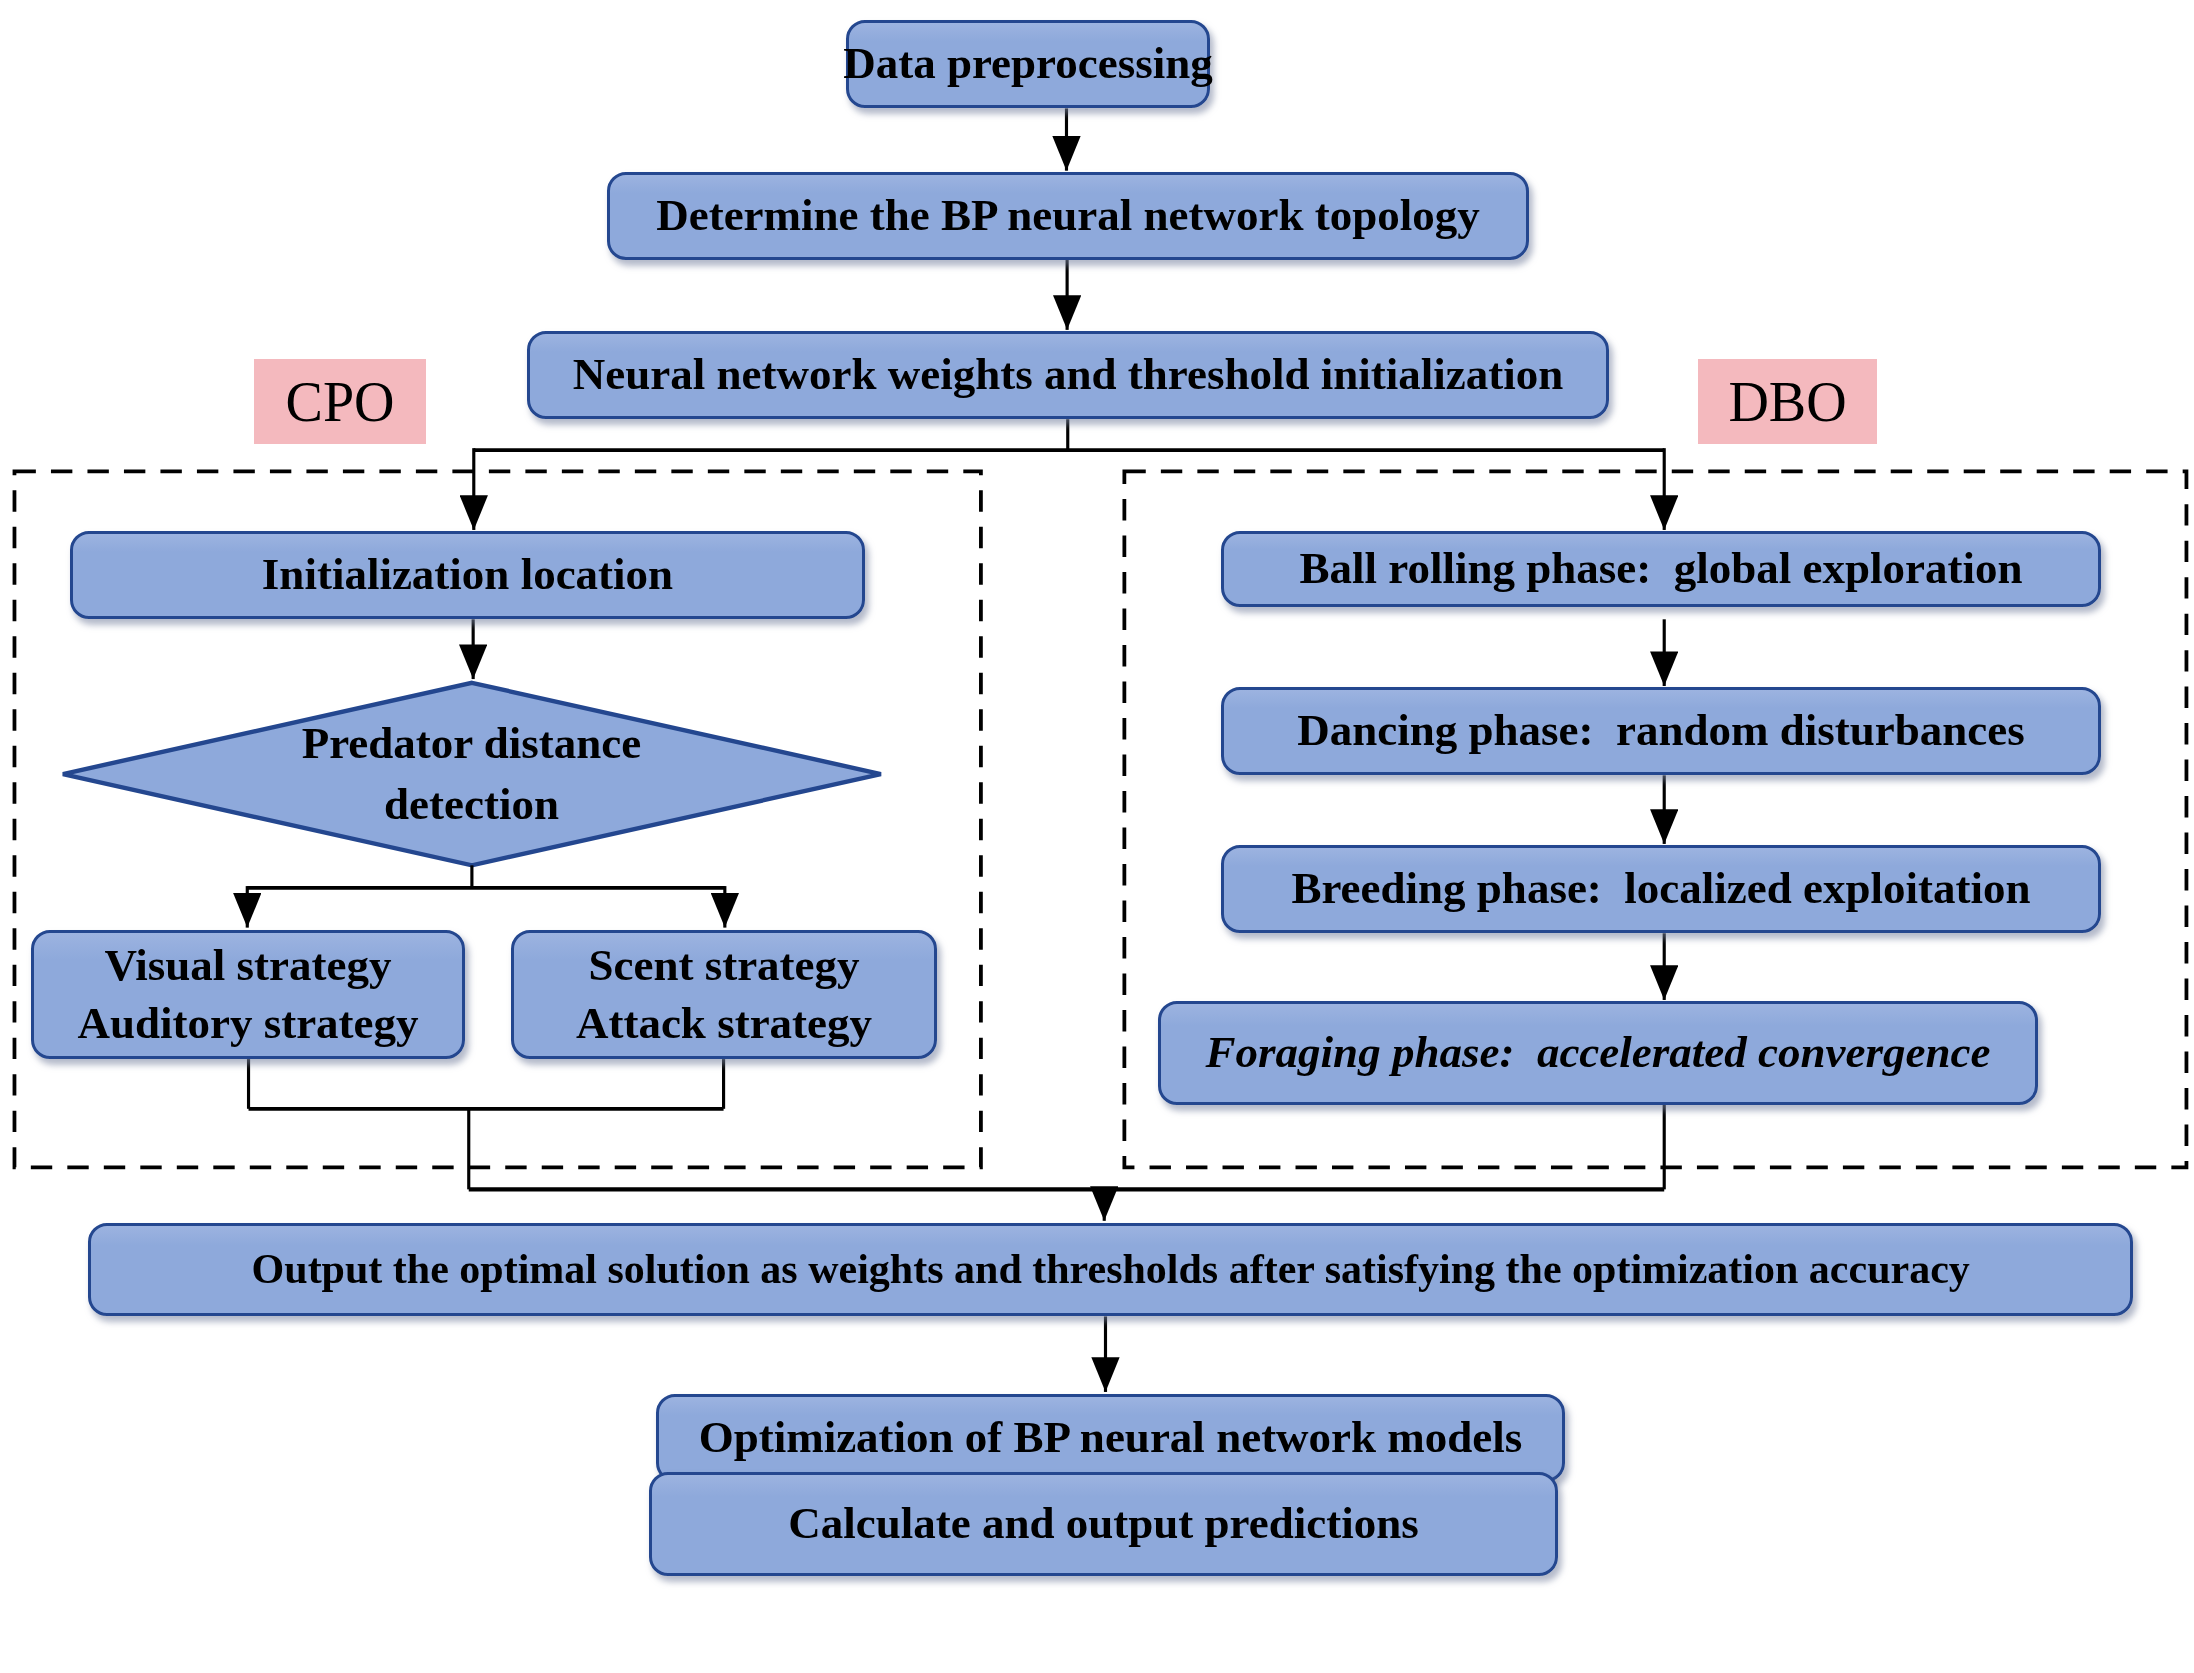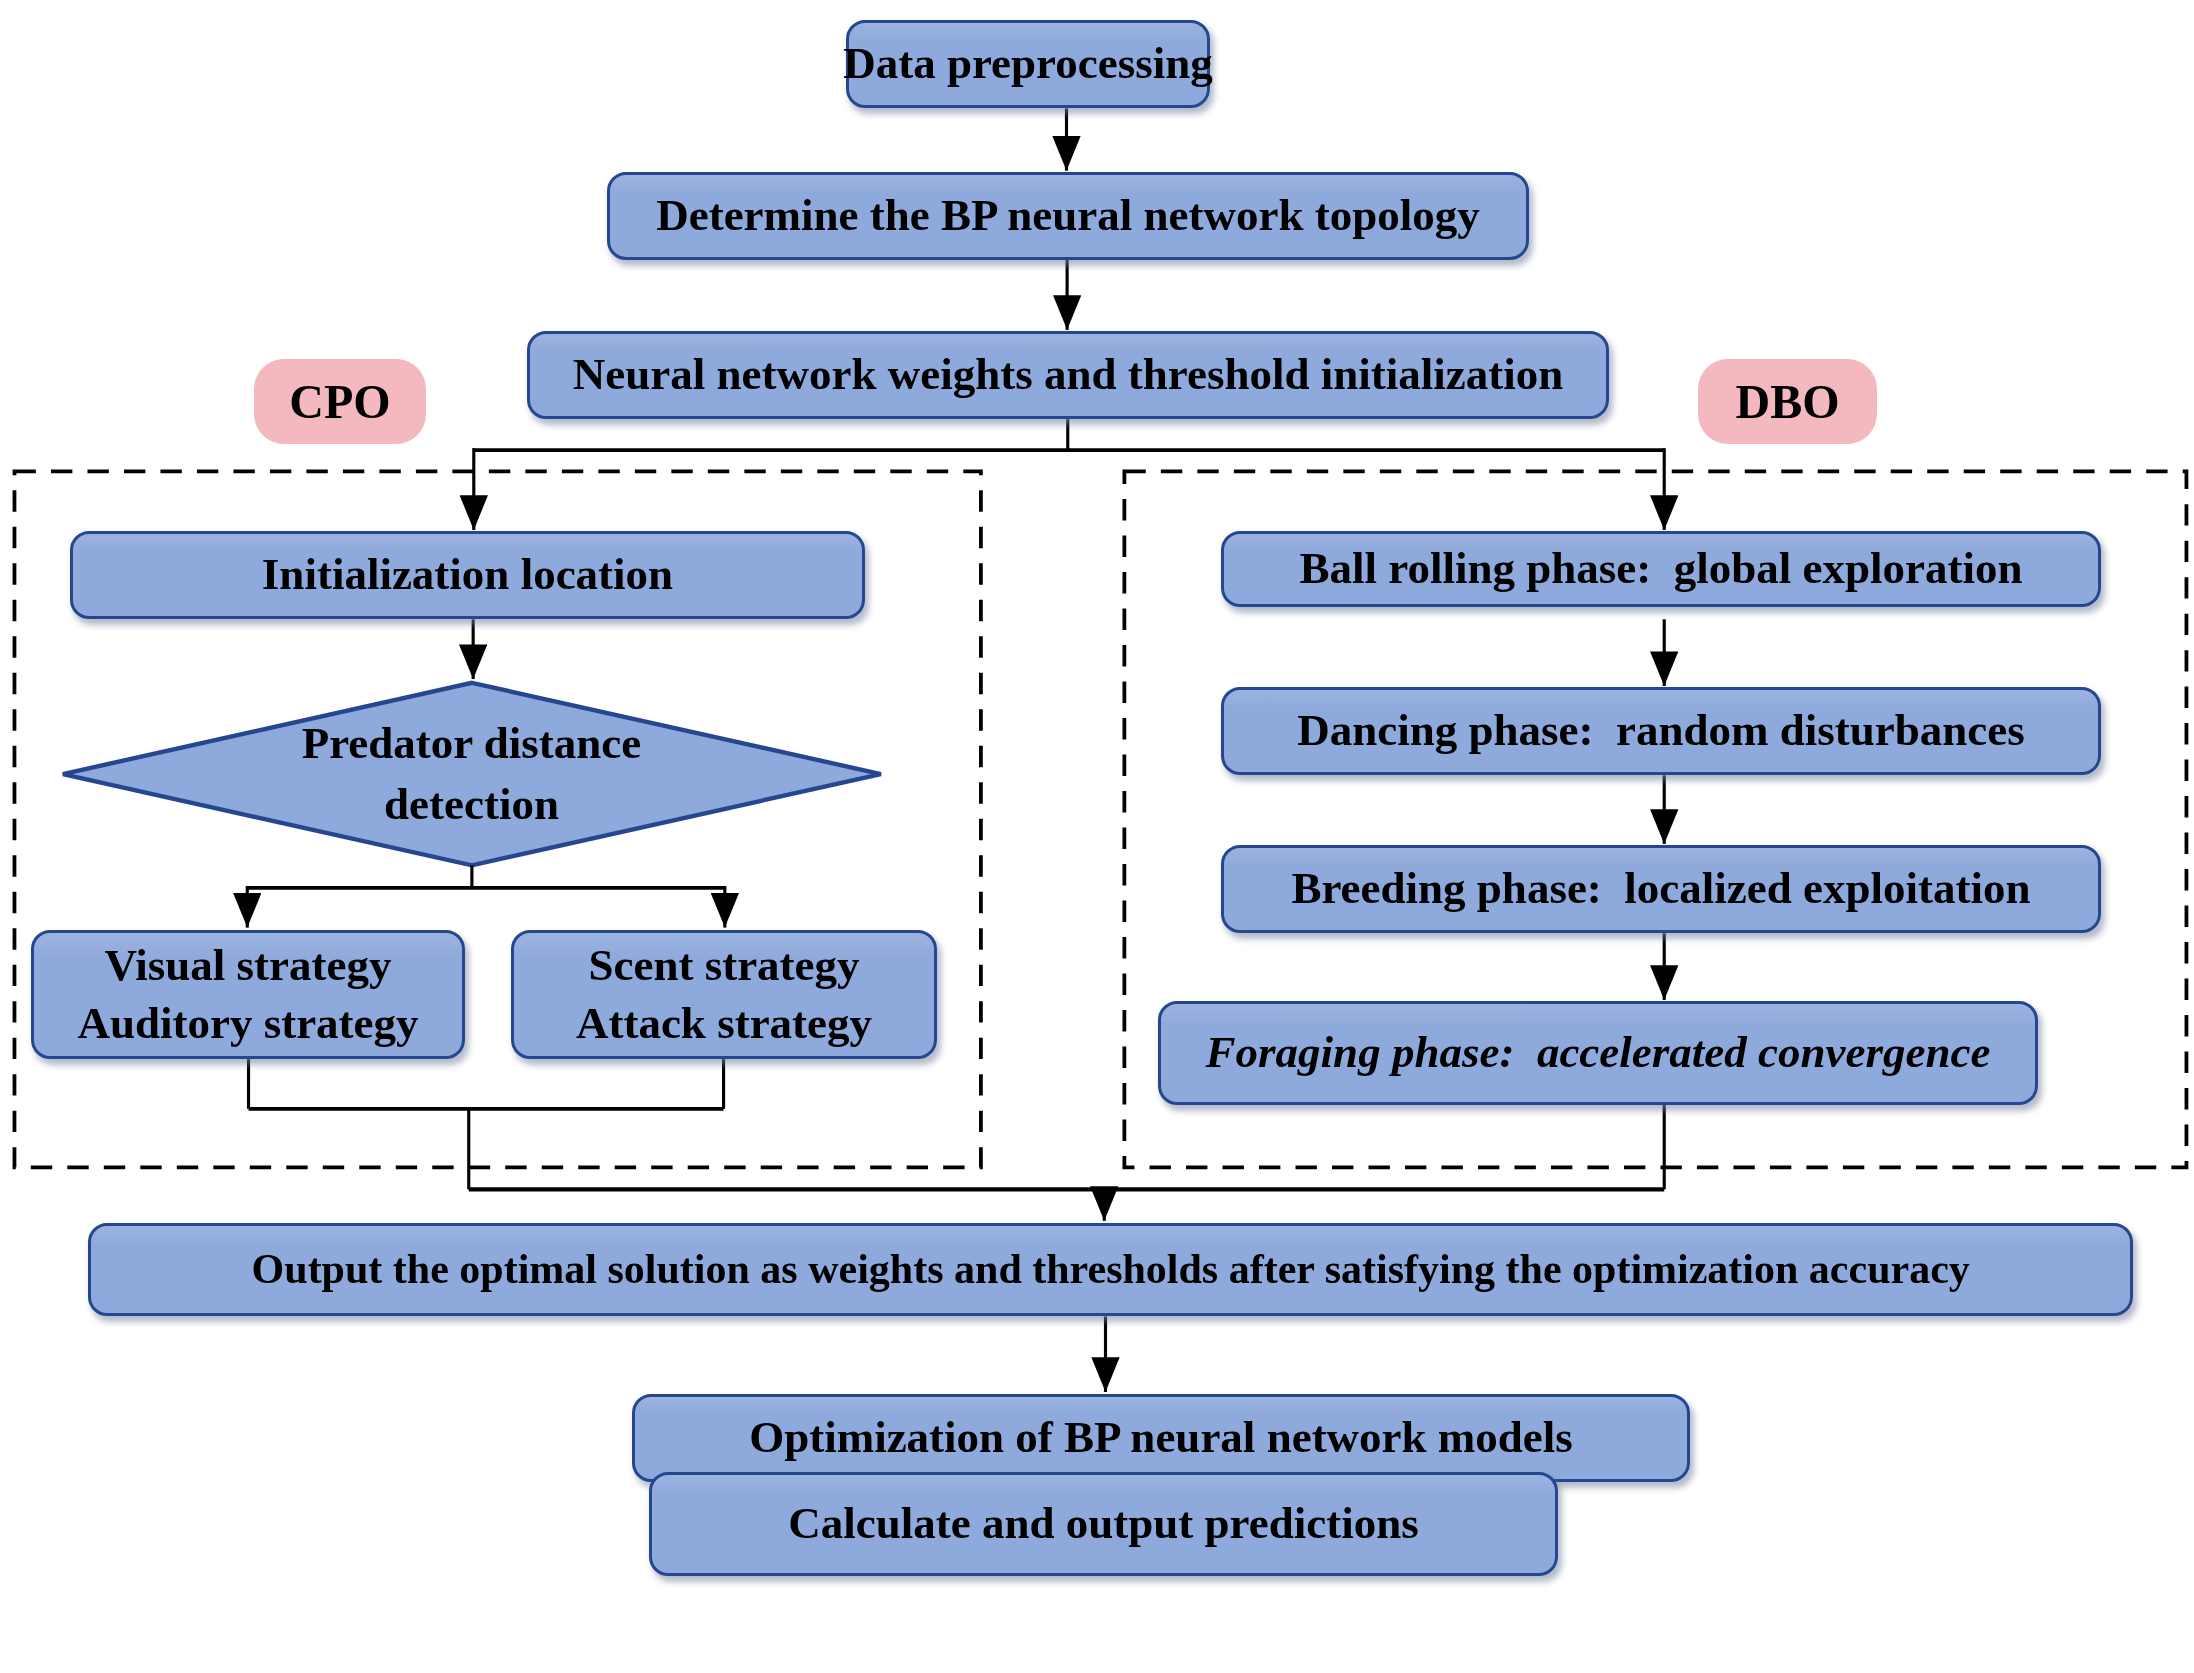--- a/index.html
+++ b/index.html
@@ -24,21 +24,21 @@
     text-align:center;font-weight:700;font-size:45px;line-height:1.28;
     white-space:pre;
     box-shadow:3.1px 5.7px 6.3px rgba(118,130,158,.55);
     padding:0 7.6px;
   }
   .node.long{font-size:42px;}
   .tag{
     position:absolute;box-sizing:border-box;
     background:var(--group-fill);
     display:flex;align-items:center;justify-content:center;
-    font-weight:700;font-size:48px;line-height:1;border-radius:30px;
+    font-weight:400;font-size:56px;line-height:1;
   }
   .diamond-label{
     position:absolute;display:flex;align-items:center;justify-content:center;
     text-align:center;font-weight:700;font-size:45px;line-height:1.35;
     white-space:pre;background:transparent;border:none;box-shadow:none;
   }
 </style>
 </head>
 <body>
 
@@ -100,17 +100,17 @@
 Auditory strategy</div>
   <div class="node" style="left:511px;top:930px;width:426px;height:129px;">Scent strategy
 Attack strategy</div>
 
   <div class="node" style="left:1221px;top:531px;width:880px;height:76px;">Ball rolling phase:  global exploration</div>
   <div class="node" style="left:1221px;top:687px;width:880px;height:88px;">Dancing phase:  random disturbances</div>
   <div class="node" style="left:1221px;top:845px;width:880px;height:88px;">Breeding phase:  localized exploitation</div>
   <div class="node" style="left:1158px;top:1001px;width:880px;height:104px;font-style:italic;">Foraging phase:  accelerated convergence</div>
 
   <div class="node long" style="left:88px;top:1223px;width:2045px;height:93px;padding-left:8px;">Output the optimal solution as weights and thresholds after satisfying the optimization accuracy</div>
-  <div class="node" style="left:632px;top:1394px;width:1058px;height:88px;">Optimization of BP neural network models</div>
+  <div class="node" style="left:656px;top:1394px;width:909px;height:88px;">Optimization of BP neural network models</div>
   <div class="node" style="left:649px;top:1472px;width:909px;height:104px;">Calculate and output predictions</div>
 
 </div>
 
 
 </body></html>

